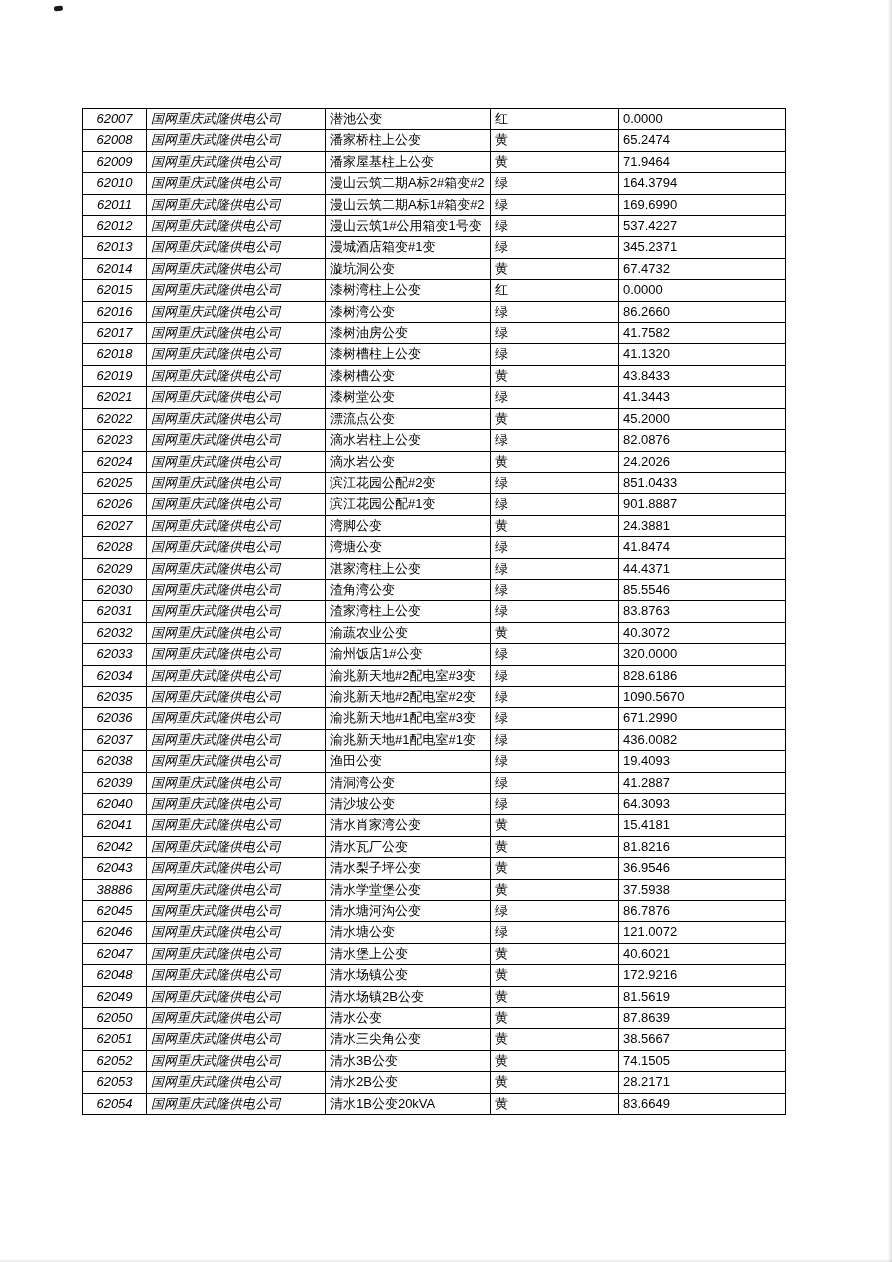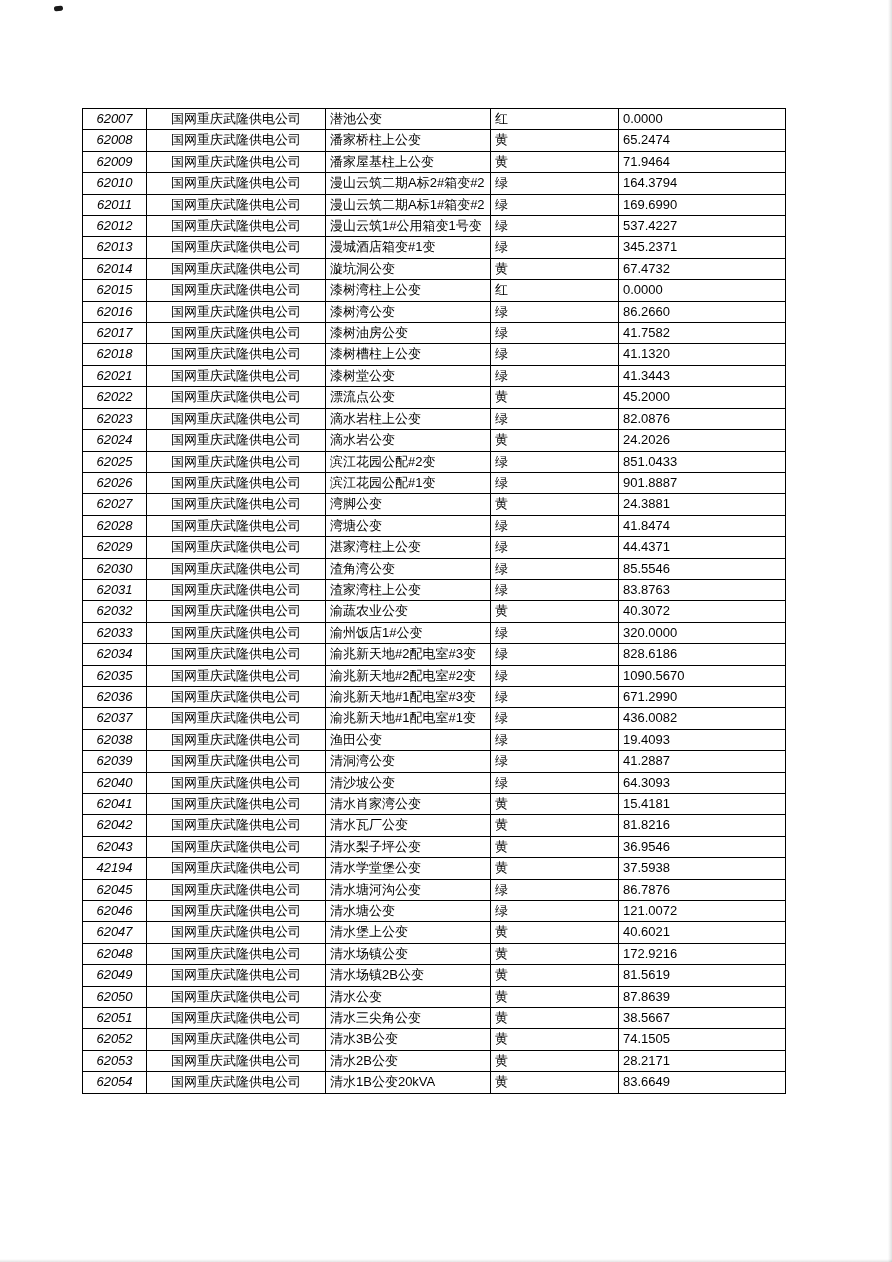--- a/index.html
+++ b/index.html
@@ -35,21 +35,21 @@
     font-size:13px;
     color:#000;
     height:20.4px;
     line-height:20.4px;
     padding:0 4px;
     white-space:nowrap;
     overflow:hidden;
     box-sizing:border-box;
   }
   td.c-id{text-align:center;padding:0 2px;font-style:italic;}
-  td.c-company{text-align:center;}
+  td.c-company{text-align:left;font-style:italic;}
   td.c-name{text-align:left;}
   td.c-status{text-align:left;padding-left:7px;}
   td.c-value{text-align:left;padding-right:62px;}
 </style>
 </head>
 <body>
 
 <div class="scan-artifact"></div>
 
 <table class="sheet-table">
@@ -139,20 +139,27 @@
         <td class="c-value">41.7582</td>
       </tr>
       <tr>
         <td class="c-id">62018</td>
         <td class="c-company">国网重庆武隆供电公司</td>
         <td class="c-name">漆树槽柱上公变</td>
         <td class="c-status">绿</td>
         <td class="c-value">41.1320</td>
       </tr>
       <tr>
+        <td class="c-id">62019</td>
+        <td class="c-company">国网重庆武隆供电公司</td>
+        <td class="c-name">漆树槽公变</td>
+        <td class="c-status">黄</td>
+        <td class="c-value">43.8433</td>
+      </tr>
+      <tr>
         <td class="c-id">62021</td>
         <td class="c-company">国网重庆武隆供电公司</td>
         <td class="c-name">漆树堂公变</td>
         <td class="c-status">绿</td>
         <td class="c-value">41.3443</td>
       </tr>
       <tr>
         <td class="c-id">62022</td>
         <td class="c-company">国网重庆武隆供电公司</td>
         <td class="c-name">漂流点公变</td>
@@ -300,21 +307,21 @@
         <td class="c-value">81.8216</td>
       </tr>
       <tr>
         <td class="c-id">62043</td>
         <td class="c-company">国网重庆武隆供电公司</td>
         <td class="c-name">清水梨子坪公变</td>
         <td class="c-status">黄</td>
         <td class="c-value">36.9546</td>
       </tr>
       <tr>
-        <td class="c-id">42194</td>
+        <td class="c-id">38886</td>
         <td class="c-company">国网重庆武隆供电公司</td>
         <td class="c-name">清水学堂堡公变</td>
         <td class="c-status">黄</td>
         <td class="c-value">37.5938</td>
       </tr>
       <tr>
         <td class="c-id">62045</td>
         <td class="c-company">国网重庆武隆供电公司</td>
         <td class="c-name">清水塘河沟公变</td>
         <td class="c-status">绿</td>

